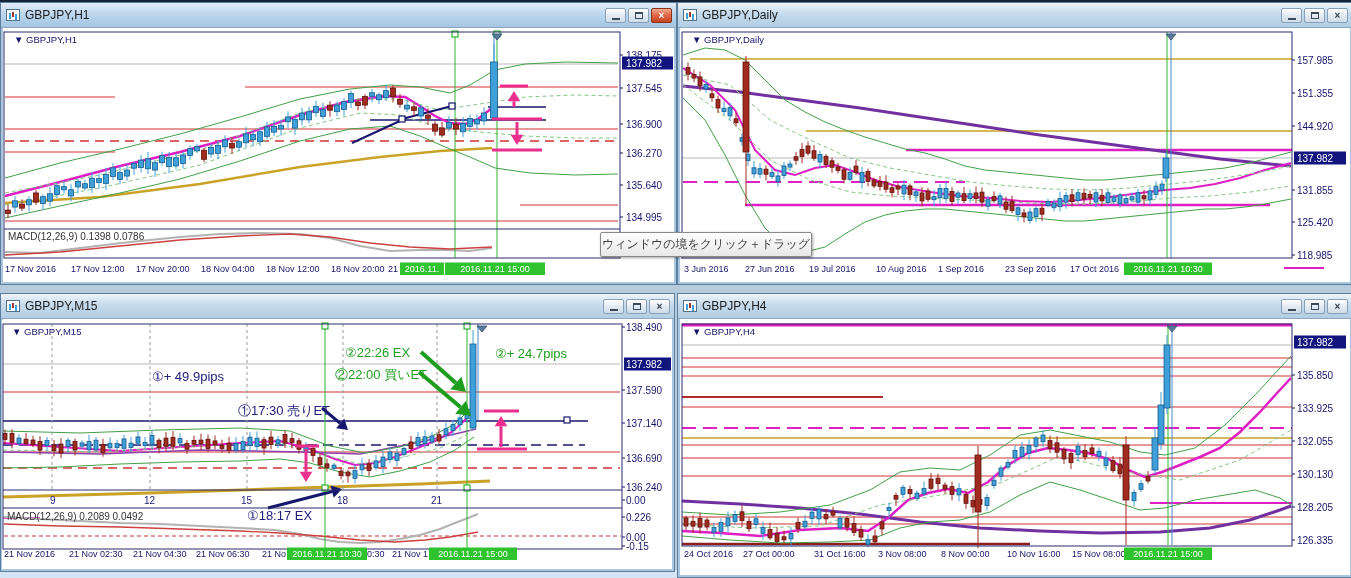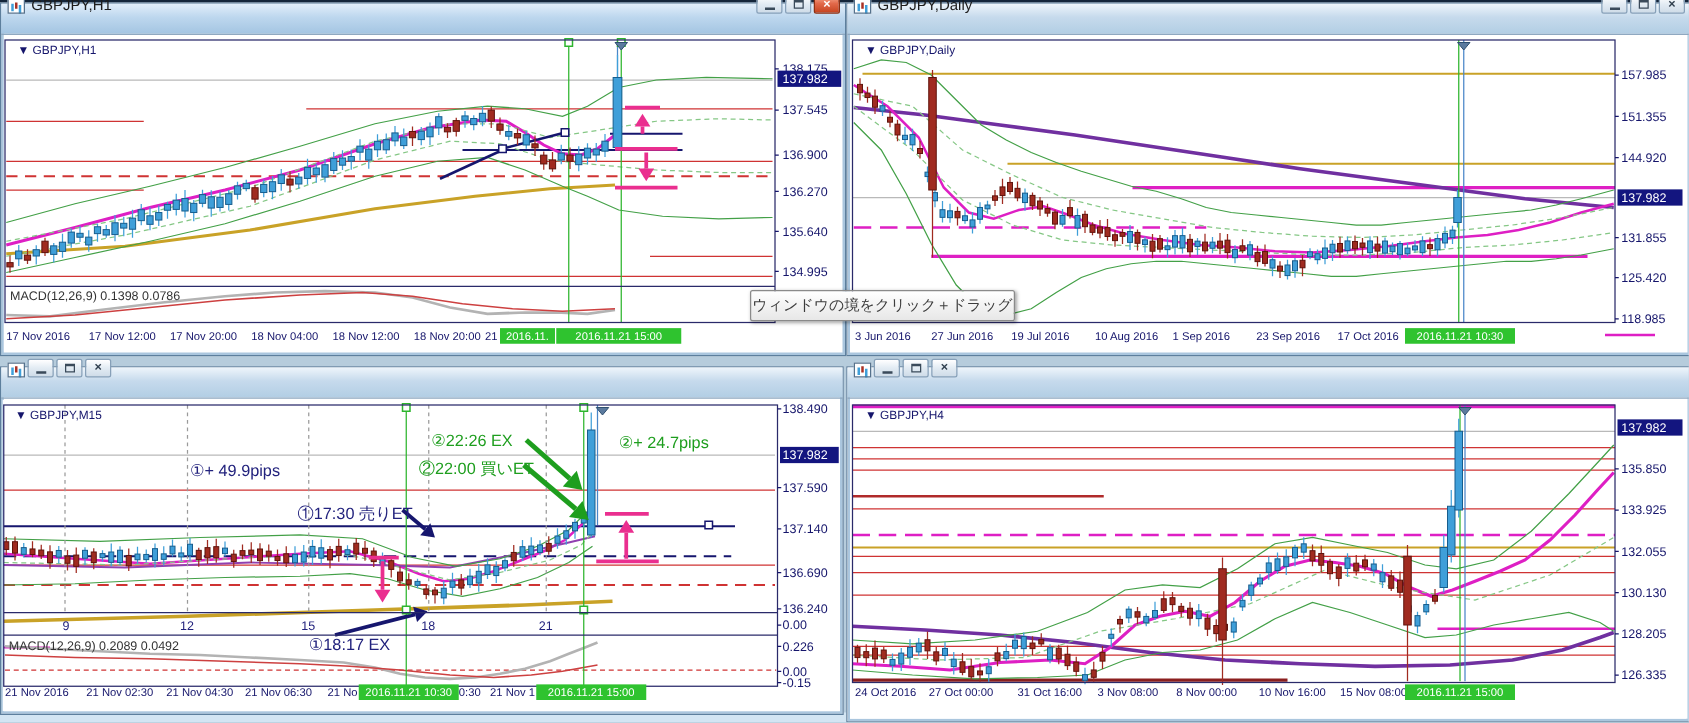--- a/index.html
+++ b/index.html
@@ -2,21 +2,21 @@
 <html><head>
 <meta charset="utf-8">
 <style>
   html,body{margin:0;padding:0;width:1351px;height:578px;overflow:hidden;
     font-family:"Liberation Sans",sans-serif;background:#b6ccdc;position:relative}
   #desktop{position:absolute;inset:0;background:#b6ccdc}
   .topbar{position:absolute;left:0;top:0;width:1351px;height:3px;background:#14253a;z-index:0}
   .botbar{position:absolute;left:0;top:570px;width:1351px;height:8px;background:#d3e5f3;z-index:0}
   .win{position:absolute;background:#fff;border:1px solid #5d7f9d;box-shadow:0 0 0 2px #aac6de inset;z-index:2}
   .tb{height:25px;background:linear-gradient(#eef5fb,#c6daec 45%,#b2cee4);border-bottom:1px solid #8fa8c0;
-    display:flex;align-items:flex-end;padding:0 4px 16px 5px;box-sizing:border-box}
+    display:flex;align-items:center;padding:0 4px 0 5px;box-sizing:border-box}
   .win.active .tb{background:linear-gradient(#e2eefa,#bdd7ee 45%,#a4c5e2)}
   .tb .title{font-size:12px;color:#1c1c1c;margin-left:5px;flex:1;white-space:nowrap}
   .chart-ico{width:14px;height:12px;background:#fff;border:1px solid #55718c;box-sizing:border-box;
     background-image:linear-gradient(#3f9fd9,#3f9fd9),linear-gradient(#a93226,#a93226),linear-gradient(#3f9fd9,#3f9fd9);
     background-repeat:no-repeat;background-size:2px 6px,2px 5px,2px 7px;background-position:2px 3px,5px 2px,8px 4px}
   .btn{width:21px;height:15px;border:1px solid #87a0b8;border-radius:2px;margin-left:2px;
     background:linear-gradient(#ffffff,#e2ebf3 50%,#cfdce8);display:flex;align-items:center;justify-content:center;
     font:bold 10px "Liberation Sans",sans-serif;color:#31404f;box-sizing:border-box}
   .btn .g-min{display:block;width:8px;height:2px;background:#3a4a5a;margin-top:7px}
   .btn .g-max{display:block;width:8px;height:7px;border:1px solid #3a4a5a;border-top-width:2px;box-sizing:border-box}
@@ -57,32 +57,34 @@
         </span>
       <span class="btn">
           <span class="g-max"></span>
         </span>
       <span class="btn close">×</span>
     </div>
   </div>
   <div class="win" id="win2" style="left: 0px; top: 293px; width: 673px; height: 277px;">
     <div class="tb">
       <span class="chart-ico"></span>
+      <span class="title">GBPJPY,M15</span>
       <span class="btn">
           <span class="g-min"></span>
         </span>
       <span class="btn">
           <span class="g-max"></span>
         </span>
       <span class="btn close">×</span>
     </div>
   </div>
   <div class="win" id="win3" style="left: 677px; top: 293px; width: 674px; height: 283px;">
     <div class="tb">
       <span class="chart-ico"></span>
+      <span class="title">GBPJPY,H4</span>
       <span class="btn">
           <span class="g-min"></span>
         </span>
       <span class="btn">
           <span class="g-max"></span>
         </span>
       <span class="btn close">×</span>
     </div>
   </div>
 

